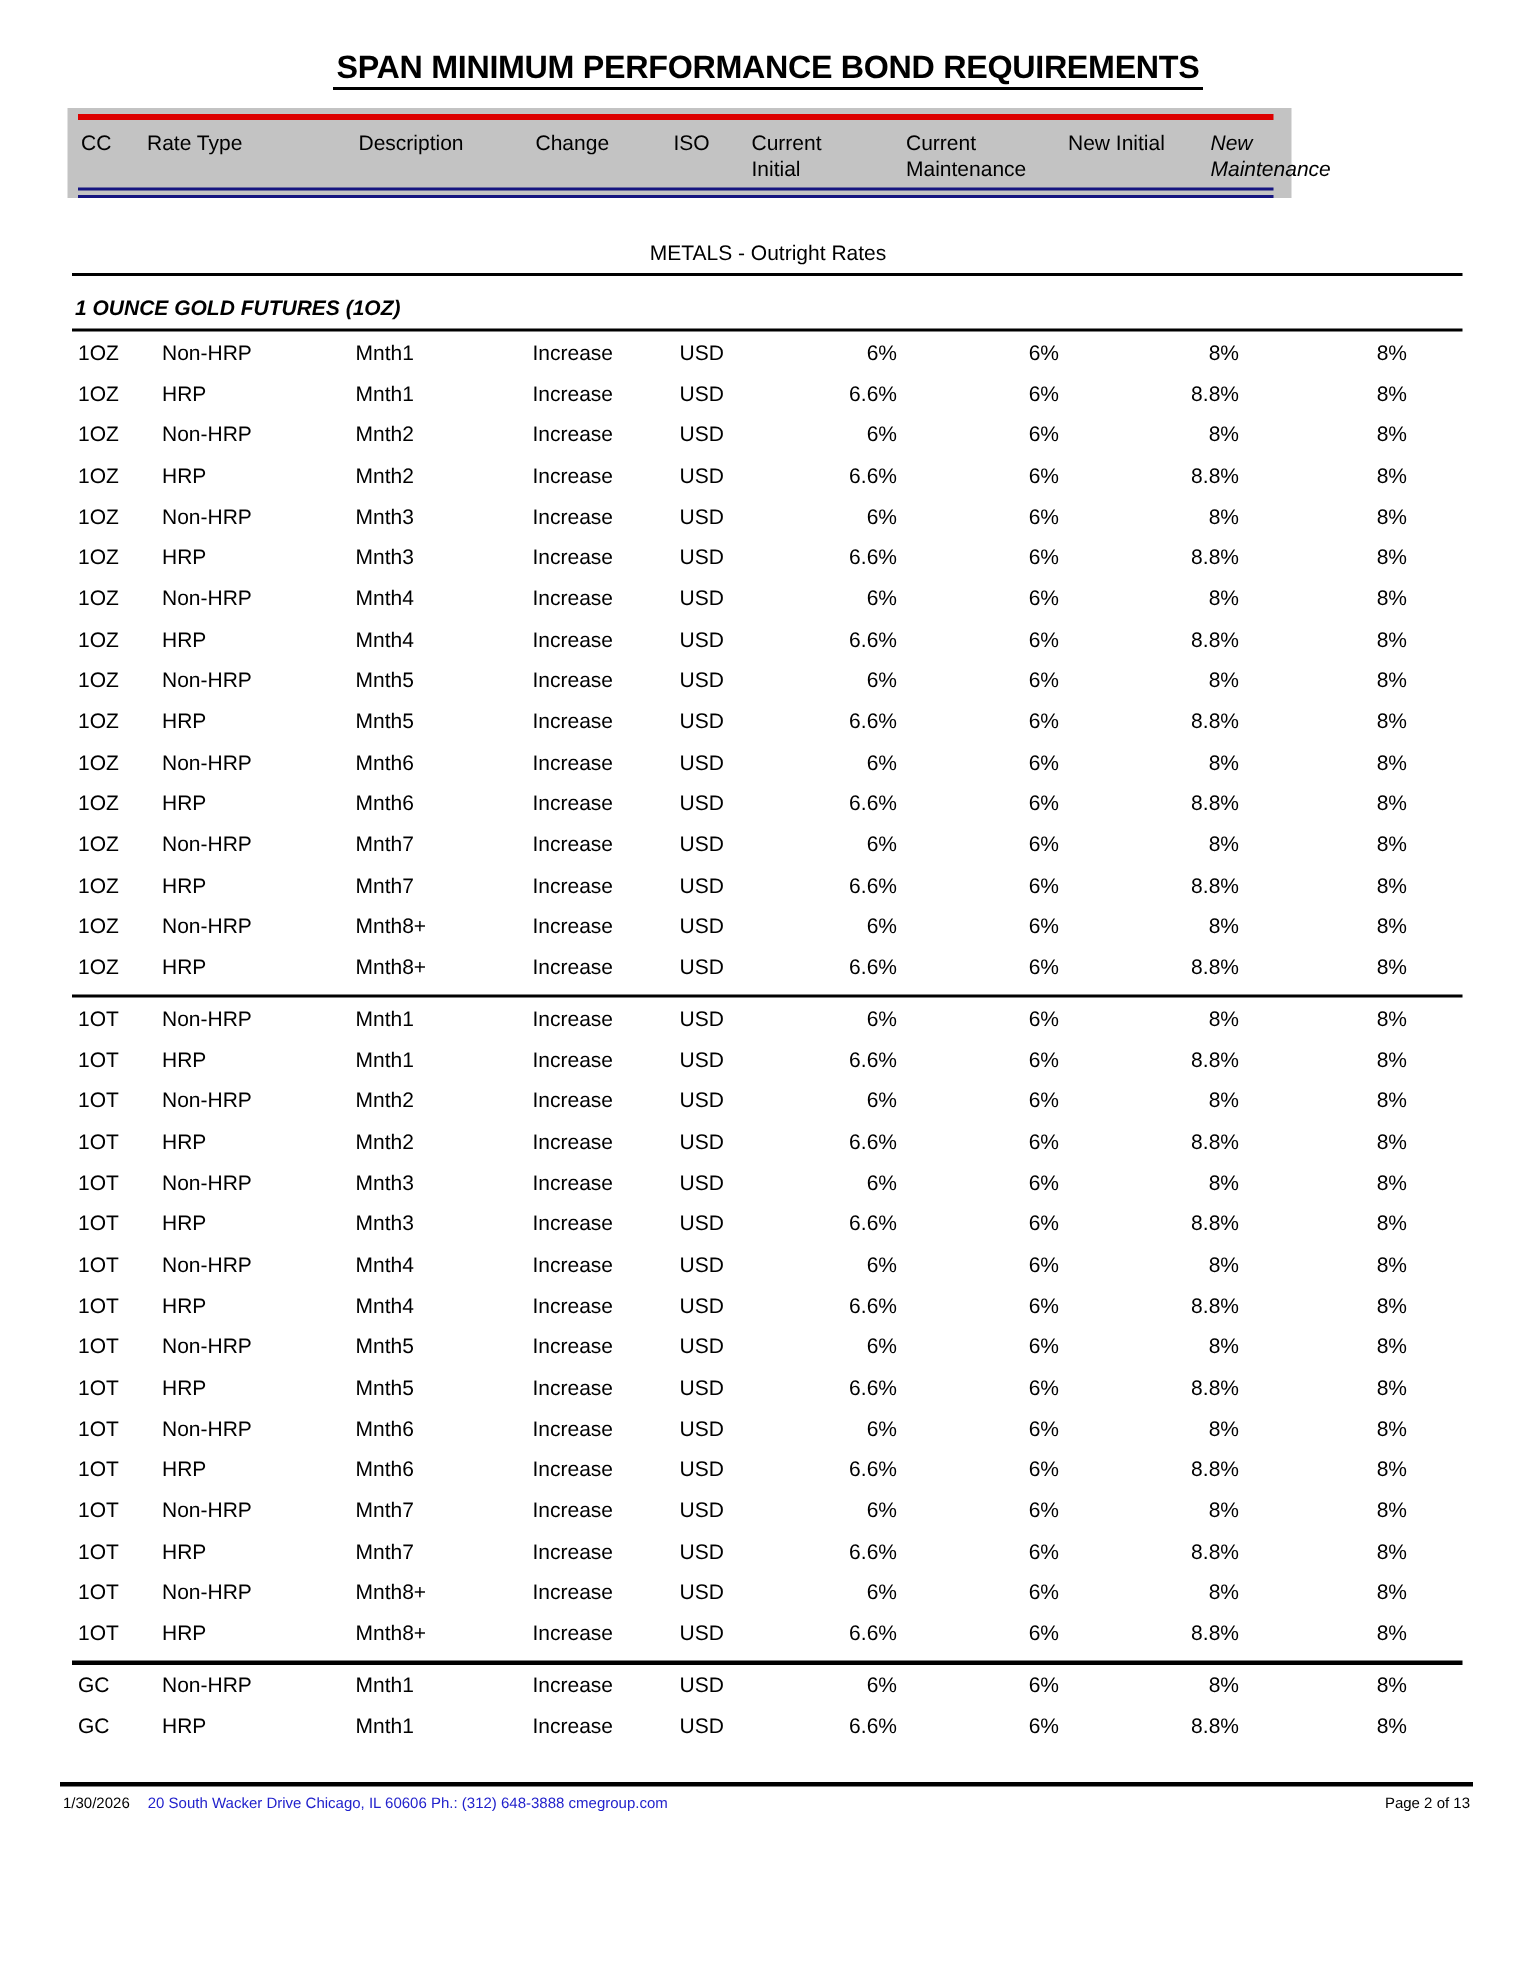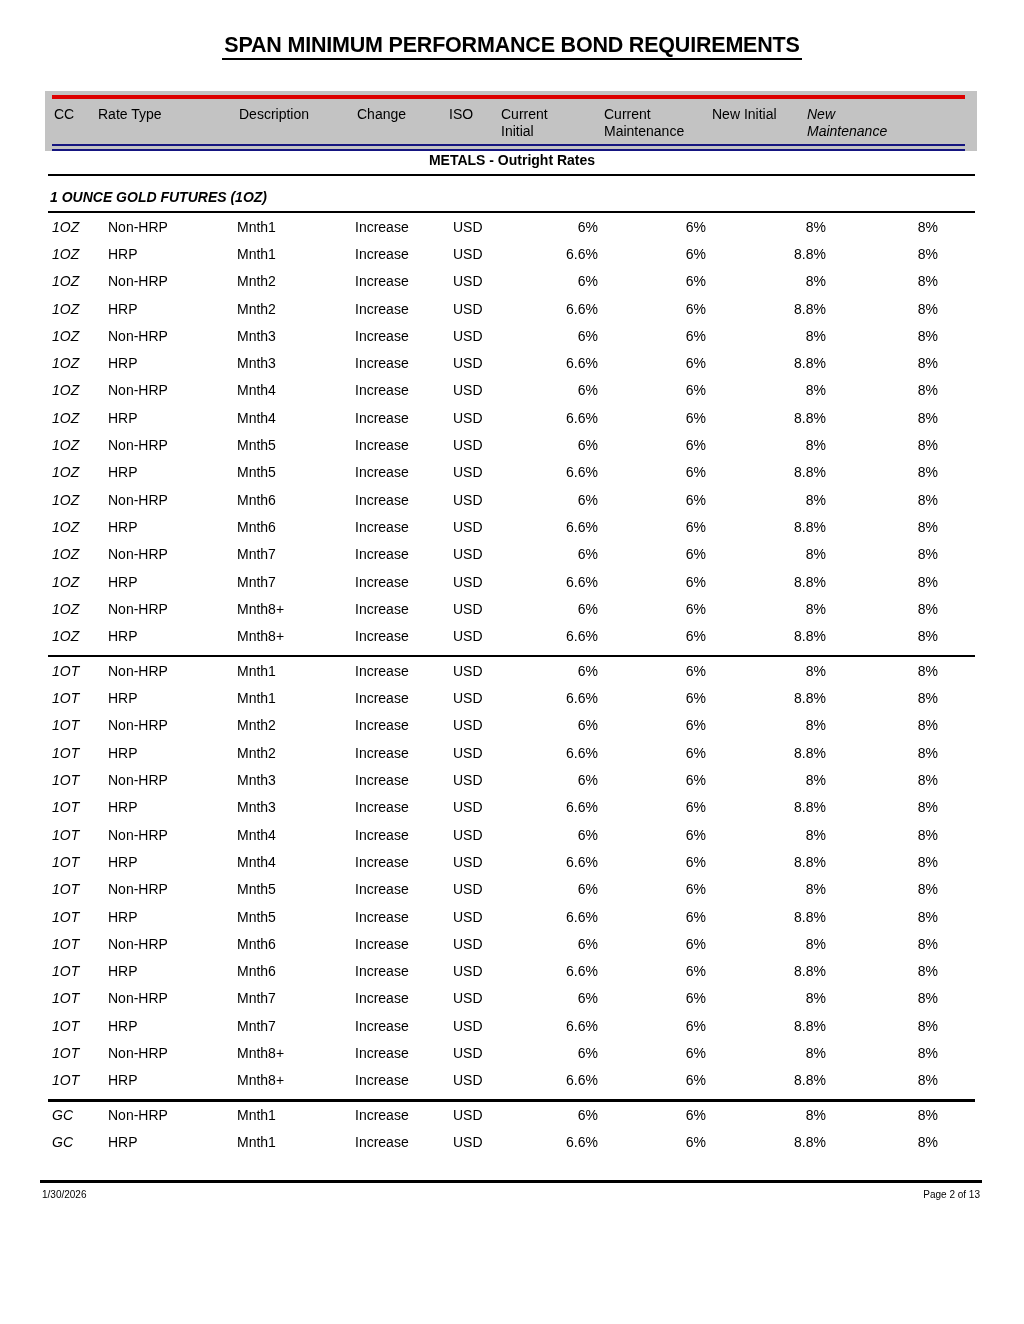--- a/index.html
+++ b/index.html
@@ -22,22 +22,22 @@
   .doc-title{
     display:inline-block;
     font-size:21.5px;font-weight:bold;line-height:22px;
     letter-spacing:-0.2px;
     border-bottom:2.5px solid #000;
     padding:0 2px 2px 2px;
     white-space:nowrap;
   }
   
   .header-box{
-    margin:31px 0 0 45px;
-    width:932px;
+    margin:12px 0 0 45px;
+    width:816px;
     background:var(--header-gray);
     padding:4px 0 0 0;
   }
   .red-bar{height:4px;background:var(--accent-red);margin:0 12px 0 7px;}
   .col-headers{
     display:grid;
     grid-template-columns:58px 129px 118px 98px 62px 87px 108px 120px 112px;
     margin:7px 0 0 7px;
     font-size:14px;line-height:17px;
     height:34px;
@@ -50,39 +50,39 @@
   .ch.c8{transform:translateX(-25px);font-style:italic;}
   .navy-line{height:2px;background:var(--navy);margin:4px 12px 0 7px;}
   .group-label{
     margin:3px 0 0 7px;height:18px;
     font-size:14px;font-weight:bold;line-height:18px;
     color:var(--navy);
   }
   .navy-line2{height:2px;background:var(--navy);margin:3px 12px 0 7px;}
   
   .category-heading{
-    margin-top:1px;height:17px;
-    text-align:center;font-size:14px;font-weight:bold;line-height:17px;
+    margin-top:28px;height:17px;
+    text-align:center;font-size:14px;font-weight:normal;line-height:17px;
   }
   .rule-thin{height:1.5px;background:#000;width:927px;margin:5px 0 0 48px;}
   
   .section-title{
     margin:13px 0 0 50px;height:17px;
     font-size:14px;font-weight:bold;line-height:17px;font-style:italic;
   }
   .rule-thick{height:2.5px;background:#000;width:927px;margin:5px 0 0 48px;}
   .row{
     display:grid;
     grid-template-columns:58px 129px 118px 98px 62px 87px 108px 120px 112px;
     width:925px;margin-left:50px;
     height:27.3px;align-items:center;
     font-size:14px;
   }
   .cell{white-space:nowrap;}
-  .cell.c0{padding-left:2px;font-style:italic;}
+  .cell.c0{padding-left:2px;}
   .cell.num{text-align:right;padding-right:4px;}
   
   .footer-rule{height:2.5px;background:#000;width:942px;margin:24px 0 0 40px;}
   .footer-row{
     display:flex;align-items:baseline;
     width:942px;margin:3px 0 0 40px;
     font-size:10px;line-height:17px;
   }
   .footer-date{padding-left:2px;}
   .footer-link{color:var(--link-blue);margin-left:12px;text-decoration:none;cursor:pointer;}
@@ -495,14 +495,15 @@
       <div class="cell c5 num">6.6%</div>
       <div class="cell c6 num">6%</div>
       <div class="cell c7 num">8.8%</div>
       <div class="cell c8 num">8%</div>
     </div>
   </div>
 
 <div class="footer-rule"></div>
 <div class="footer-row">
   <span class="footer-date">1/30/2026</span>
+  <a class="footer-link">20 South Wacker Drive Chicago, IL 60606 Ph.: (312) 648-3888 cmegroup.com</a>
   <span class="footer-page">Page 2 of 13</span>
 </div>
 
 </body></html>

